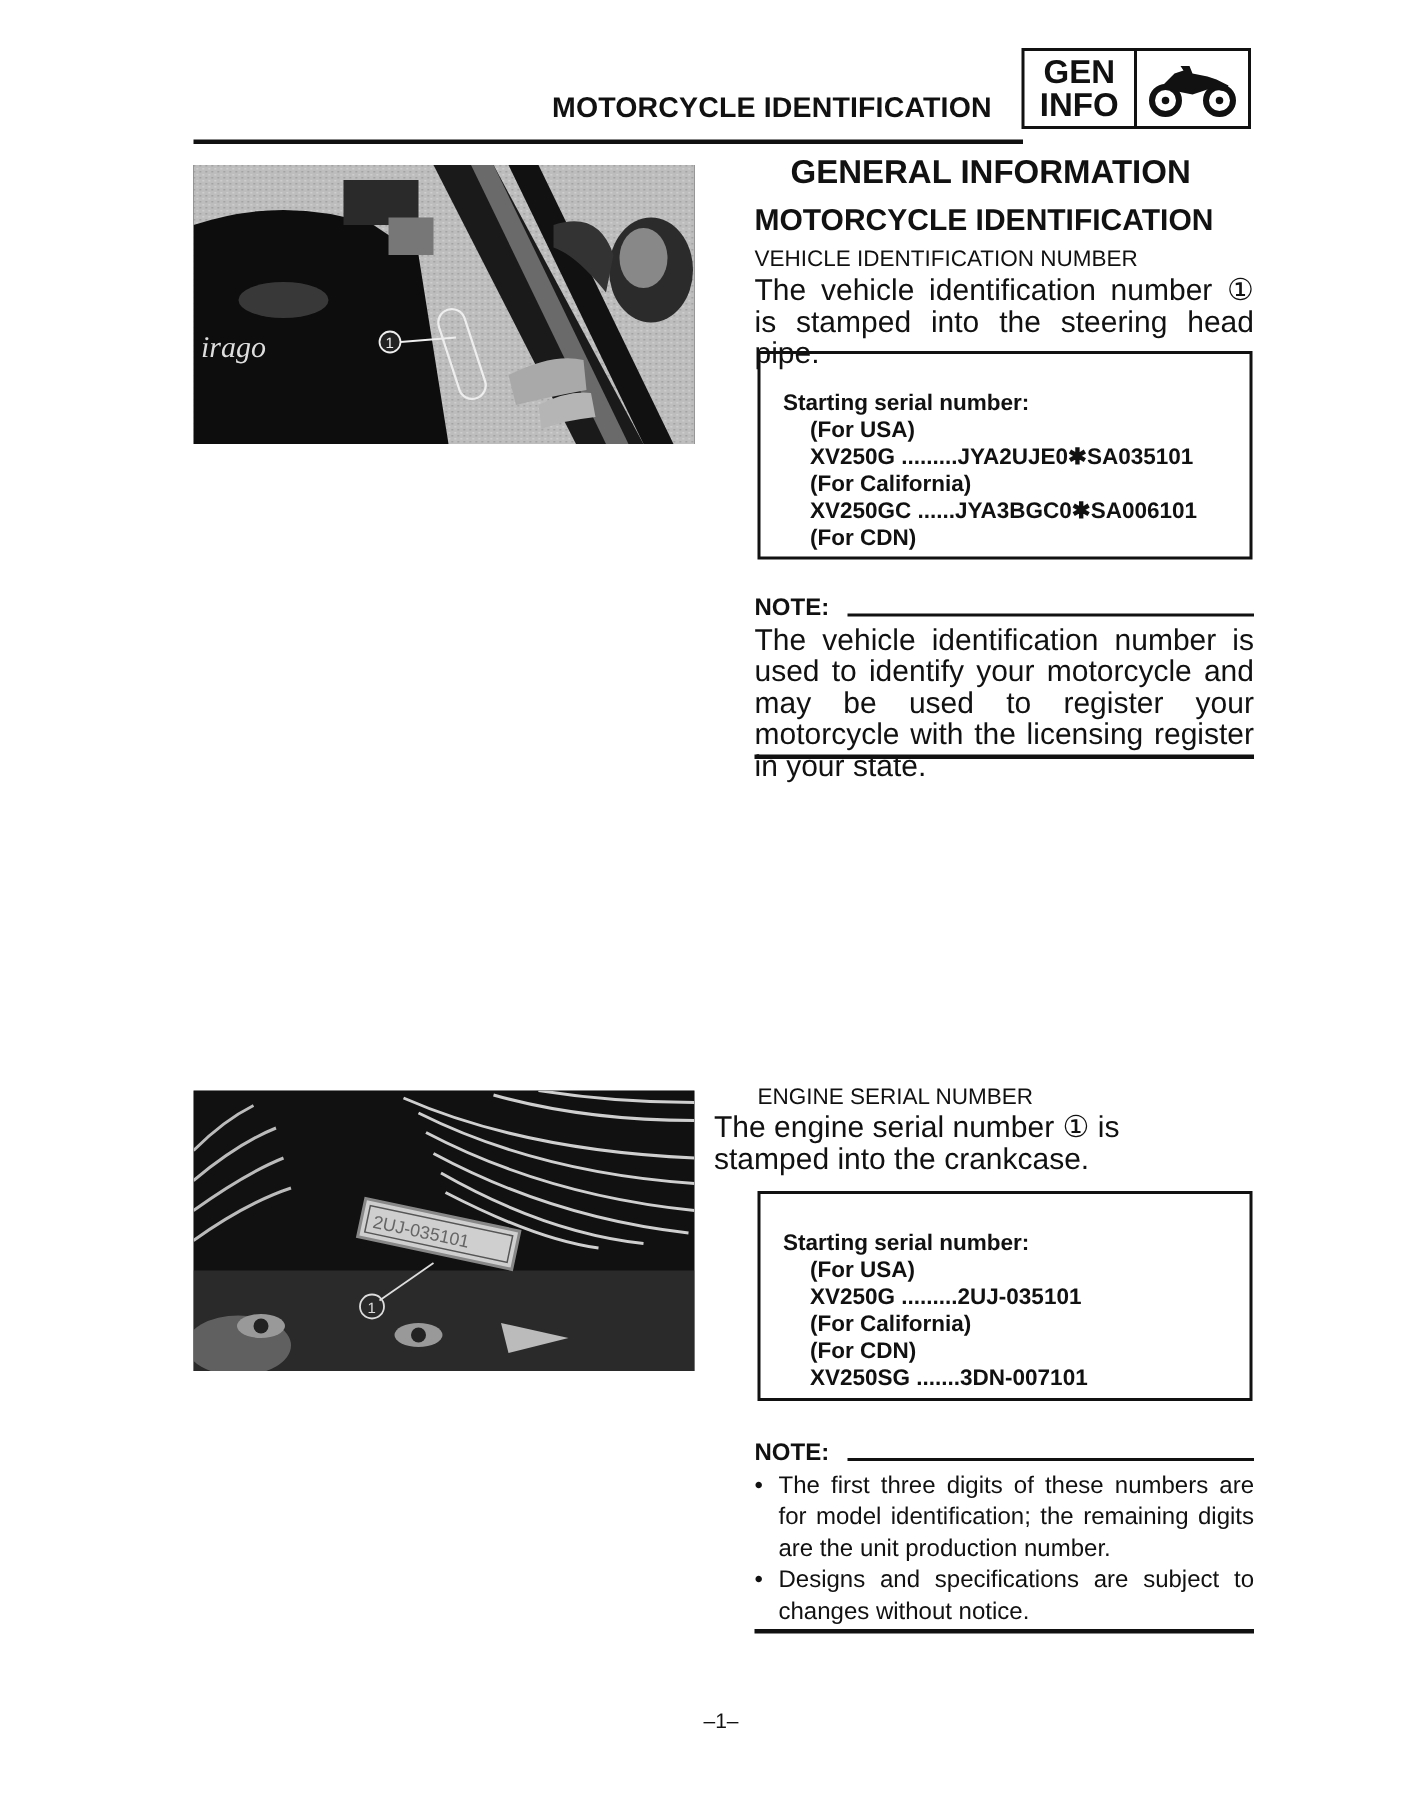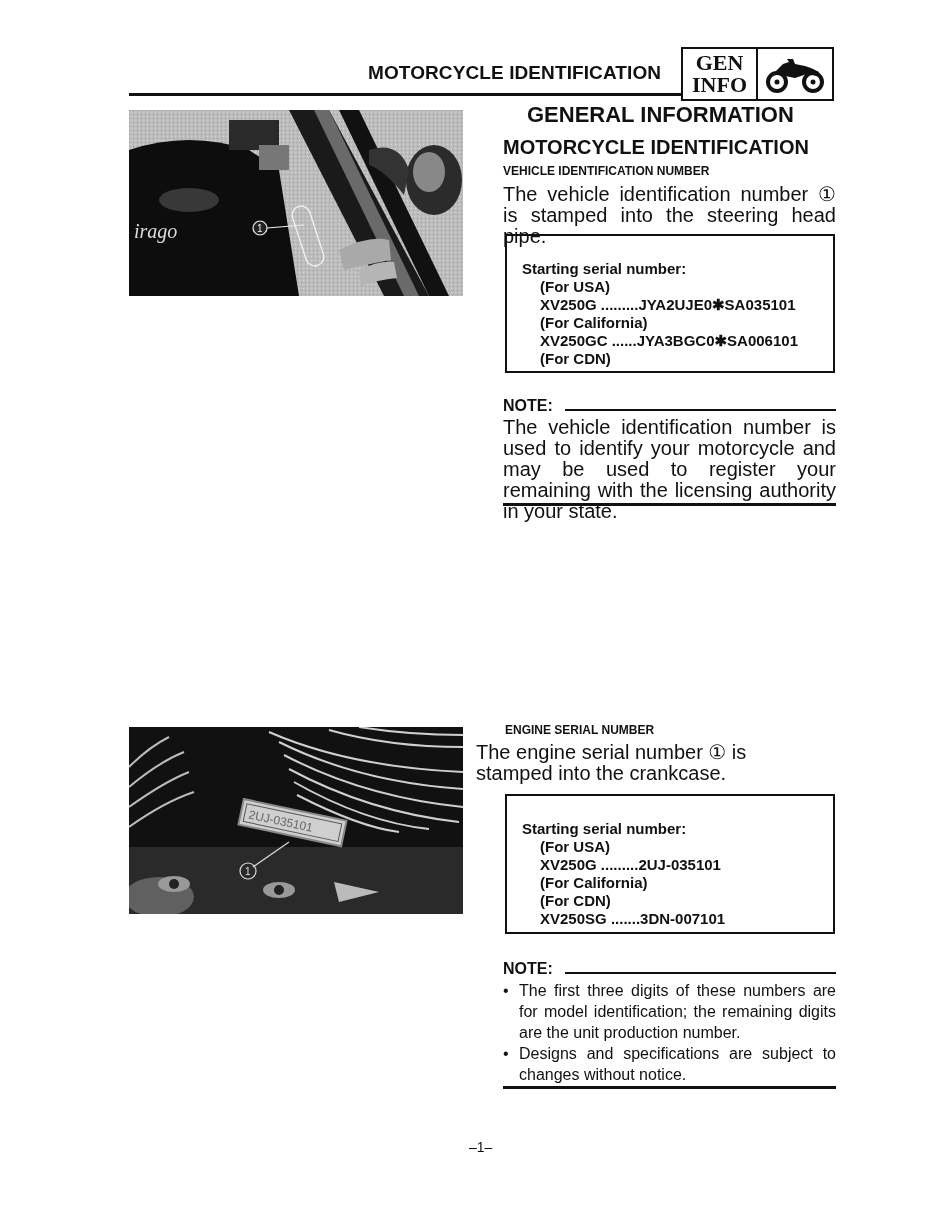--- a/index.html
+++ b/index.html
@@ -6,39 +6,38 @@
   body {
     width: 935px; height: 1210px; position: relative; overflow: hidden;
     font-family: "Liberation Sans", sans-serif; color: #111;
   }
   .abs { position: absolute; }
   .header-title {
     left: 368px; top: 62px; font-size: 19px; font-weight: bold; letter-spacing: 0.1px;
   }
   .header-rule { left: 129px; top: 93px; width: 553px; height: 3px; background: #111; }
   .gen-box {
-    left: 681px; top: 47px; width: 153px; height: 54px; border: 2px solid #111; box-sizing: border-box;
+    left: 681px; top: 32px; width: 153px; height: 54px; border: 2px solid #111; box-sizing: border-box;
     display: flex;
-    font-family: Liberation Serif, serif;
   }
   .gen-text {
     width: 75px; border-right: 2px solid #111; font-weight: bold; font-size: 22px; line-height: 22px;
     text-align: center; padding-top: 3px; box-sizing: border-box;
   }
   .gen-icon { flex: 1; display: flex; align-items: center; justify-content: center; }
 
   .photo {
     background: #222; overflow: hidden;
   }
   .photo1 { left: 129px; top: 110px; width: 334px; height: 186px; }
   .photo2 { left: 129px; top: 727px; width: 334px; height: 187px; }
 
   .h1 { left: 527px; top: 102px; font-size: 22px; font-weight: bold; }
   .h2 { left: 503px; top: 136px; font-size: 20px; font-weight: bold; }
-  .h3 { font-size: 12px; font-weight: bold; }
+  .h3 { font-size: 15px; font-weight: normal; }
   .body-text { font-size: 20px; line-height: 21px; width: 333px; }
   .justify { text-align: justify; text-align-last: left; }
 
   .serial-box {
     left: 505px; width: 330px; border: 2px solid #111; box-sizing: border-box;
     padding: 24px 0 4px 15px; font-weight: bold; font-size: 15px; line-height: 18px;
   }
   .serial-box .indent { padding-left: 18px; }
 
   .note-label { font-size: 16px; font-weight: bold; }
@@ -111,21 +110,21 @@
   <div class="indent">XV250G .........JYA2UJE0✱SA035101</div>
   <div class="indent">(For California)</div>
   <div class="indent">XV250GC ......JYA3BGC0✱SA006101</div>
   <div class="indent">(For CDN)</div>
 </div>
 
 <div class="abs" style="left:503px; top:397px; width:333px; display:flex; align-items:center;">
   <span class="note-label">NOTE:</span>
   <div class="note-line" style="flex:1; margin-left:12px; margin-top:8px;"></div>
 </div>
-<div class="abs body-text justify" style="left:503px; top:417px;">The vehicle identification number is used to identify your motorcycle and may be used to register your remaining with the licensing authority in your state.</div>
+<div class="abs body-text justify" style="left:503px; top:417px;">The vehicle identification number is used to identify your motorcycle and may be used to register your motorcycle with the licensing register in your state.</div>
 <div class="abs end-rule" style="left:503px; top:503px; width:333px;"></div>
 
 <div class="abs photo photo2">
   <svg width="334" height="187" viewBox="0 0 334 187">
     <rect width="334" height="187" fill="#111"></rect>
     <g stroke="#cfcfcf" stroke-width="2" fill="none">
       <path d="M140 5 Q220 40 334 45"></path>
       <path d="M150 15 Q230 55 334 62"></path>
       <path d="M155 28 Q235 70 334 80"></path>
       <path d="M160 42 Q240 85 330 95"></path>

